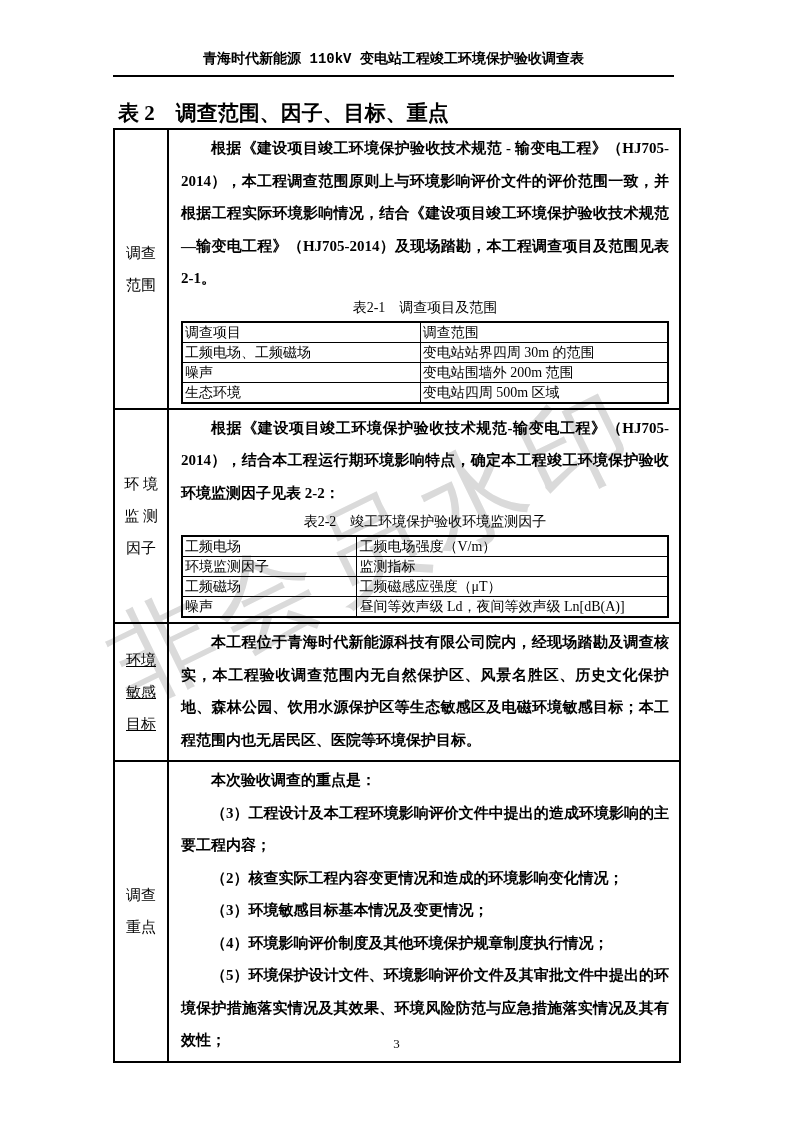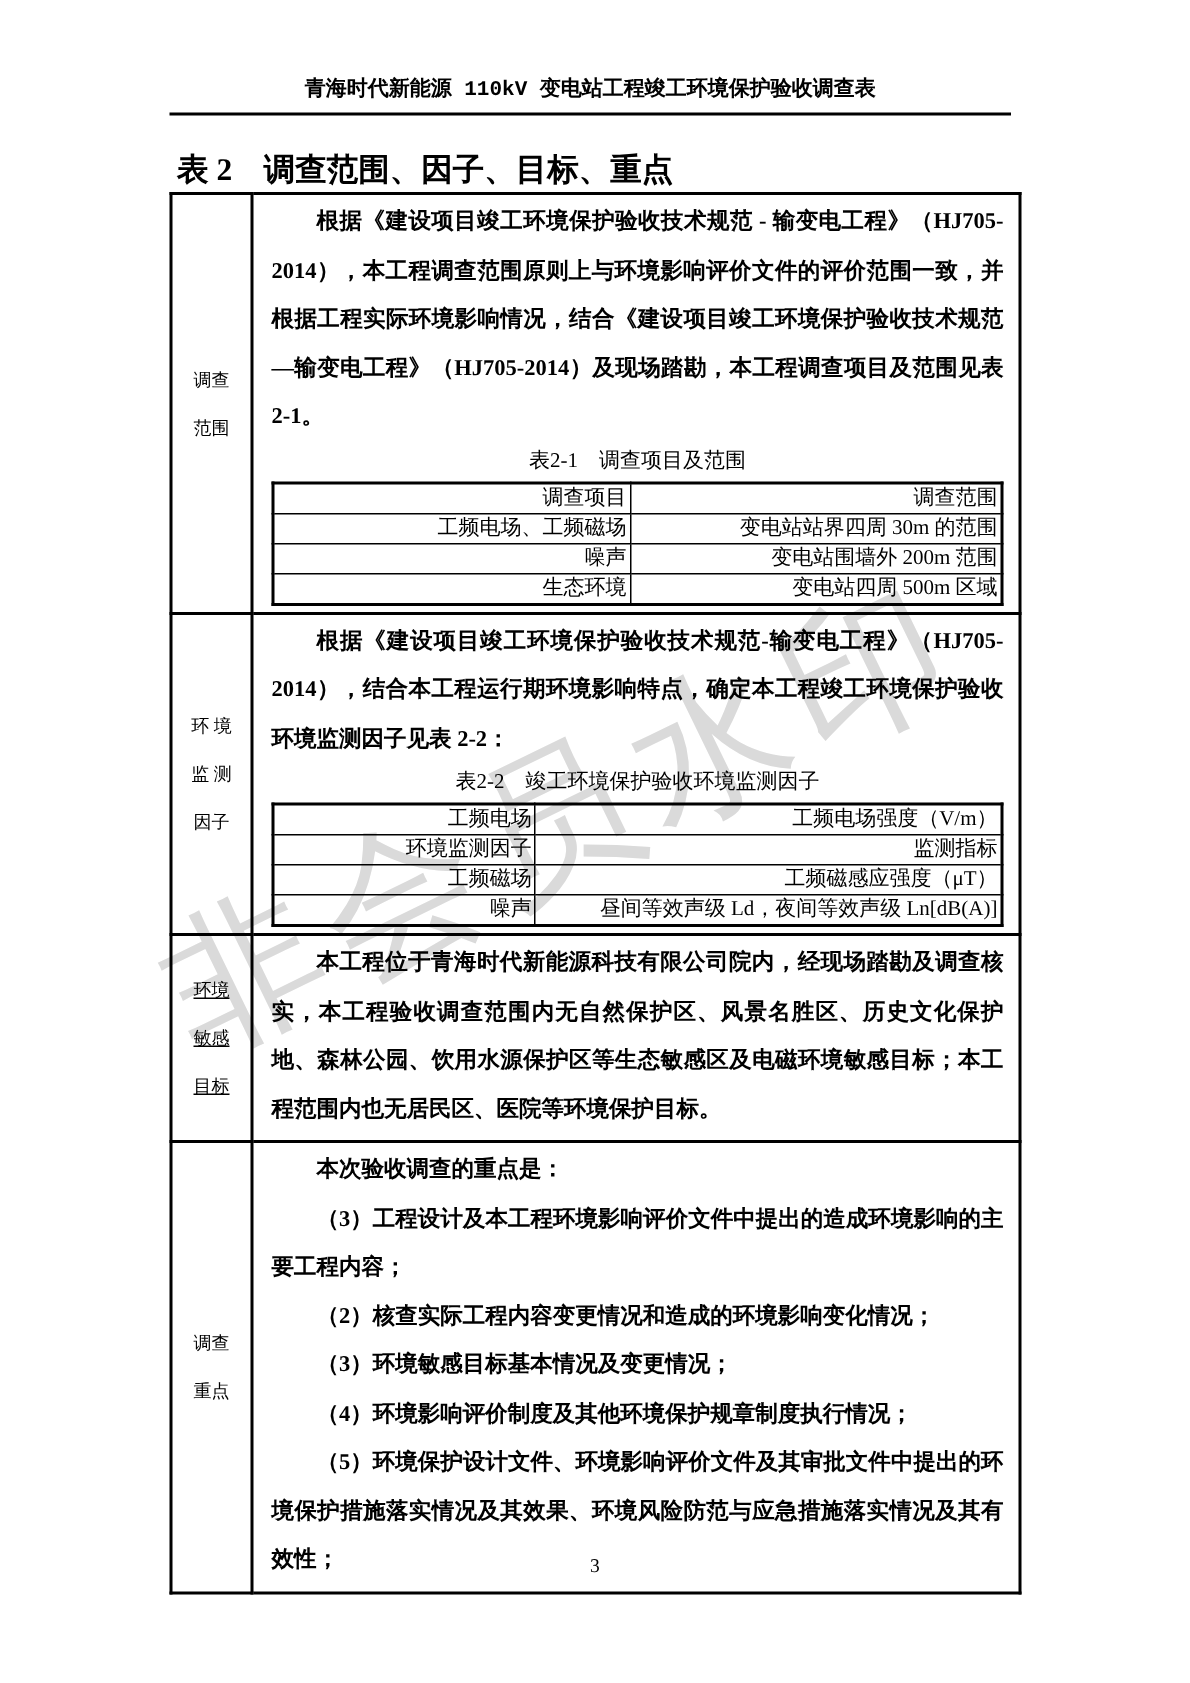--- a/index.html
+++ b/index.html
@@ -25,35 +25,35 @@
   .doc-title {
     position:absolute; left:118px; top:99px;
     font-size:21px; font-weight:bold;
   }
   table.main-table {
     position:absolute; left:113px; top:128px; width:568px;
     border-collapse:collapse; table-layout:fixed;
   }
   table.main-table > tbody > tr > td { border:2px solid #000; vertical-align:middle; }
   td.label-cell {
-    width:50px; text-align:center; font-size:12px; line-height:32px;
+    width:50px; text-align:center; font-size:15px; line-height:32px;
   }
   td.content-cell {
     padding:2px 10px 4px 12px; font-size:15px; line-height:32.5px;
     vertical-align:top;
   }
   .content-cell p { margin:0; text-indent:2em; text-align:justify;font-weight:bold; }
   .sub-caption {
     text-align:center; font-size:14px; line-height:24px; margin-top:1px;
   }
   table.sub-table {
     width:100%; border-collapse:collapse; border:2px solid #000; margin-top:1px;
   }
   table.sub-table td {
-    border:1px solid #000; text-align:right; font-size:14px;
+    border:1px solid #000; text-align:left; font-size:14px;
     line-height:19px; height:19px; padding:0 2px;
     overflow:hidden; white-space:nowrap;
   }
   .page-number {
     position:absolute; top:1036px; left:0; width:100%;
     text-align:center; font-size:13px;
   }
 </style>
 </head>
 <body>

